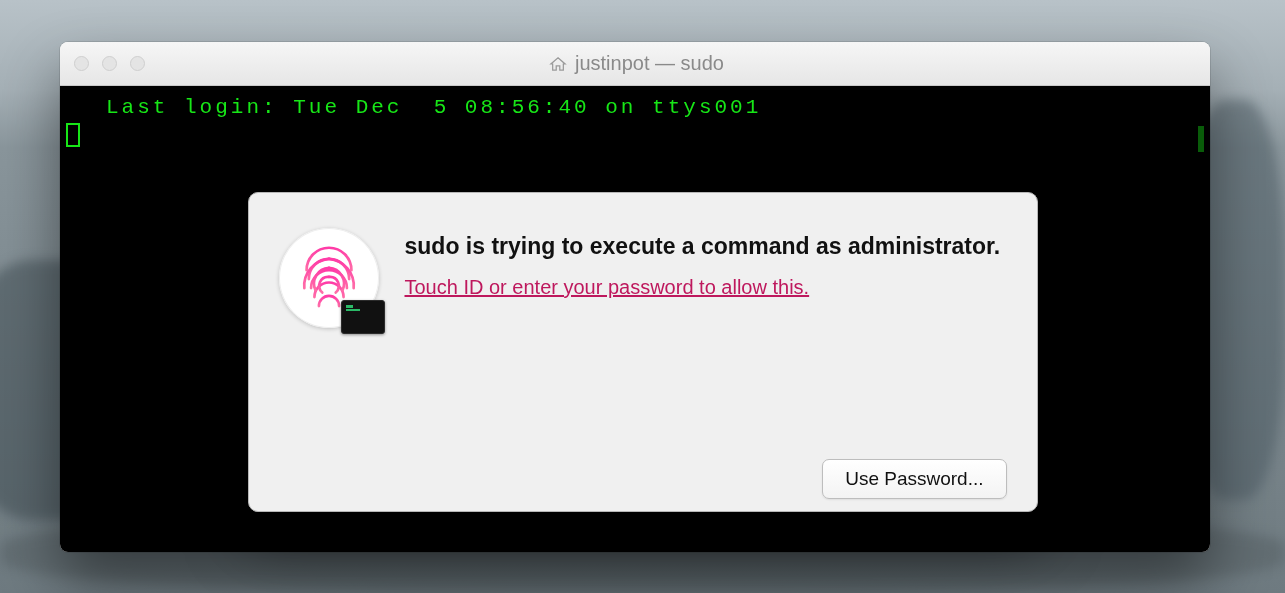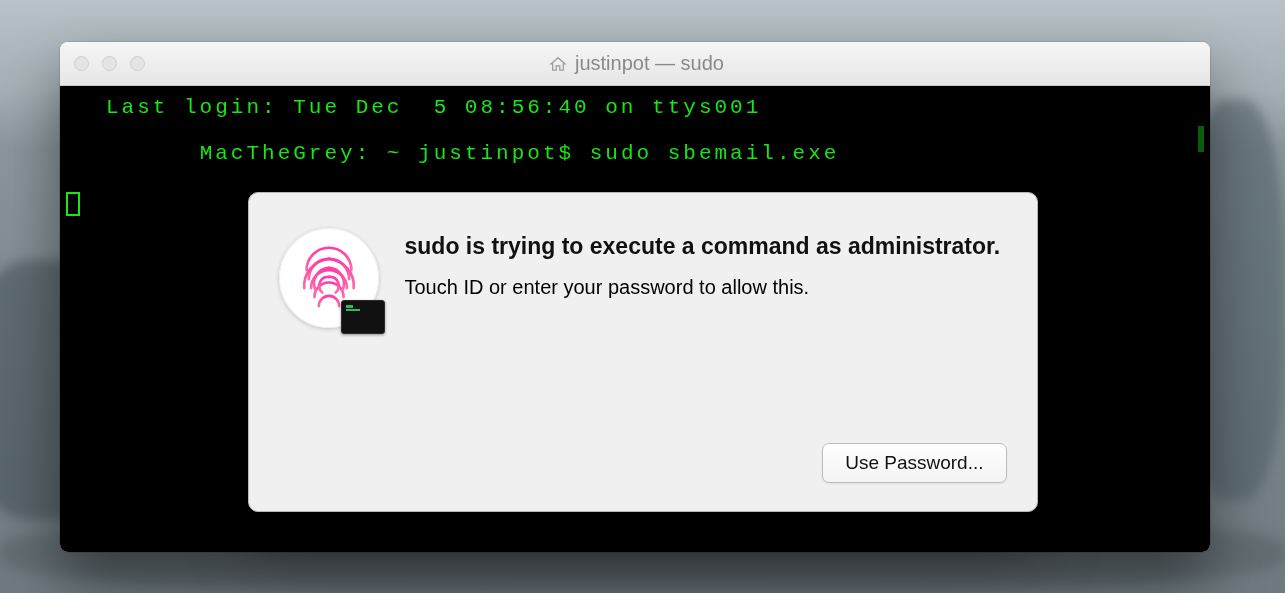--- a/index.html
+++ b/index.html
@@ -56,21 +56,21 @@
 
   
   .dialog {
     position:absolute;
     left:50%; top:192px; transform:translateX(-50%);
     width:790px; height:320px;
     background:#f0f0f0;
     border-radius:10px;
     border:1px solid #b7b7b7;
     box-shadow: 0 25px 60px rgba(0,0,0,.6), 0 0 0 1px rgba(0,0,0,.05);
-    padding:35px 30px 28px 30px;
+    padding:35px 30px 12px 30px;
     display:flex; flex-direction:column;
   }
   .dialog-top { display:flex; gap:26px; }
   .touchid-icon { width:100px; height:100px; flex:0 0 auto; position:relative; }
   .touchid-icon .circle {
     width:100px; height:100px; border-radius:50%; background:#fff;
     box-shadow:0 1px 4px rgba(0,0,0,.2), inset 0 0 0 1px #eee;
     display:flex; align-items:center; justify-content:center;
   }
   .fingerprint { width:68px; height:74px; }
@@ -80,21 +80,21 @@
     border:1px solid #2b2b2b; box-shadow:0 1px 3px rgba(0,0,0,.4);
   }
   .term-badge::before{
     content:""; position:absolute; left:4px; top:4px; width:24px; height:6px;
     background:linear-gradient(90deg,#2ecc71 30%,transparent 30%), linear-gradient(90deg,#2ecc71 60%,transparent 60%);
     background-size:100% 3px; background-repeat:no-repeat; background-position:0 0,0 4px;
     opacity:.9;
   }
   .dialog-text { flex:1; padding-top:4px; }
   .dialog-title { font-size:23px; font-weight:700; color:#111; line-height:1.3; margin-bottom:14px; }
-  .dialog-sub { font-size:20px; color:#000000; }
+  .dialog-sub { font-size:20px; color:#be185d;text-decoration:underline; }
   .dialog-buttons {
     margin-top:auto;
     display:flex; justify-content:flex-end; gap:20px;
     padding-top:20px;
   }
   .mac-btn {
     min-width:120px; height:40px;
     padding:0 22px;
     background:linear-gradient(#ffffff,#f3f3f3);
     border:1px solid #bdbdbd;
@@ -123,23 +123,20 @@
         <svg viewBox="0 0 20 18" width="18" height="16">
           <path d="M10 2 L18 9 L16 9 L16 16 L12 16 L12 11 L8 11 L8 16 L4 16 L4 9 L2 9 Z" fill="none" stroke="#9a9a9a" stroke-width="1.4"></path>
         </svg>
       </span>
       <span>justinpot — sudo</span>
     </div>
   </div>
 
   <div class="terminal-body">
     <div class="term-line">Last login: Tue Dec  5 08:56:40 on ttys001</div>
-    <div class="term-line">
-      <span>MacTheGrey:</span><span> </span><span>~ justinpot$</span><span> </span><span>sudo sbemail.exe</span>
-    </div>
     <span class="cursor-box"></span>
     <div class="term-right-edge"></div>
   </div>
 </div>
 
 <div class="dialog">
   <div class="dialog-top">
     <div class="touchid-icon">
       <div class="circle">
         <svg class="fingerprint" viewBox="0 0 60 66">

